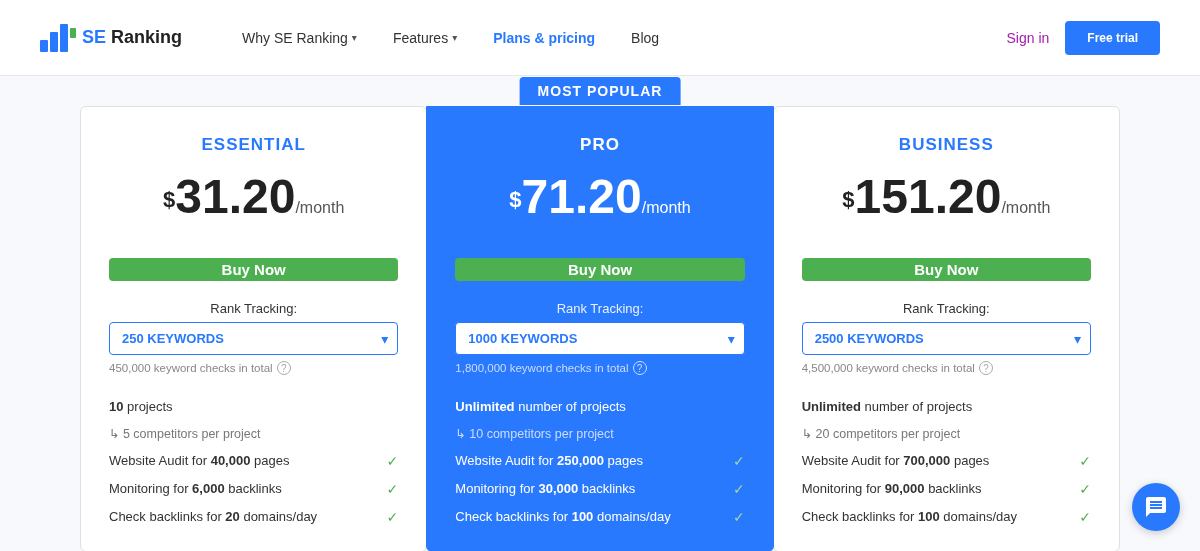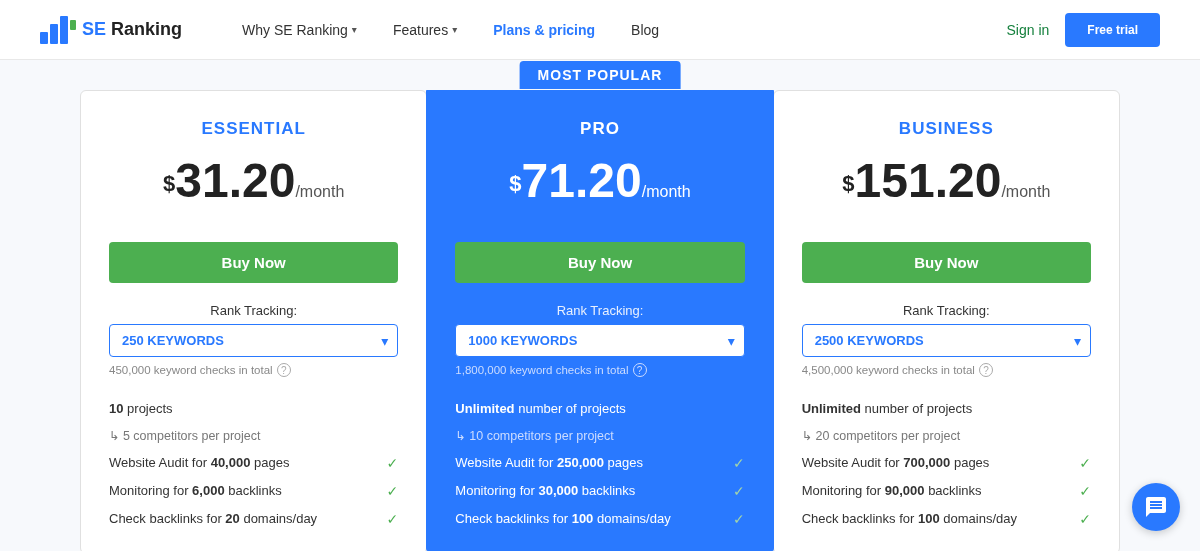--- a/index.html
+++ b/index.html
@@ -3,21 +3,21 @@
   <meta charset="utf-8">
   <style>
     * { margin: 0; padding: 0; box-sizing: border-box; }
     body { font-family: Arial, sans-serif; background: #fff; width: 1200px; overflow-x: hidden; }
 
     
     .navbar {
       display: flex;
       align-items: center;
       padding: 0 40px;
-      height: 60px;
+      height: 76px;
       border-bottom: 1px solid #e8e8e8;
       background: #fff;
     }
     .navbar-logo {
       display: flex;
       align-items: center;
       gap: 6px;
       margin-right: 60px;
     }
     .logo-icon {
@@ -47,21 +47,21 @@
     }
     .nav-link.active { color: #2979ff; font-weight: 600; }
     .nav-link .chevron { font-size: 10px; color: #555; }
     .nav-actions {
       display: flex;
       align-items: center;
       gap: 16px;
     }
     .signin-btn {
       font-size: 14px;
-      color: #15803d;
+      color: #a21caf;
       cursor: pointer;
       background: none;
       border: none;
     }
     .free-trial-btn {
       background: #2979ff;
       color: #fff;
       border: none;
       border-radius: 4px;
       padding: 10px 22px;
@@ -156,21 +156,21 @@
     .plan-card.popular .price-amount,
     .plan-card.popular .price-period { color: #fff; }
 
     .buy-btn {
       display: block;
       width: 100%;
       background: #4caf50;
       color: #fff;
       border: none;
       border-radius: 4px;
-      padding: 12px;
+      padding: 3px;
       font-size: 15px;
       font-weight: 600;
       cursor: pointer;
       margin-bottom: 20px;
       text-align: center;
     }
 
     .rank-tracking-label {
       text-align: center;
       font-size: 13px;

